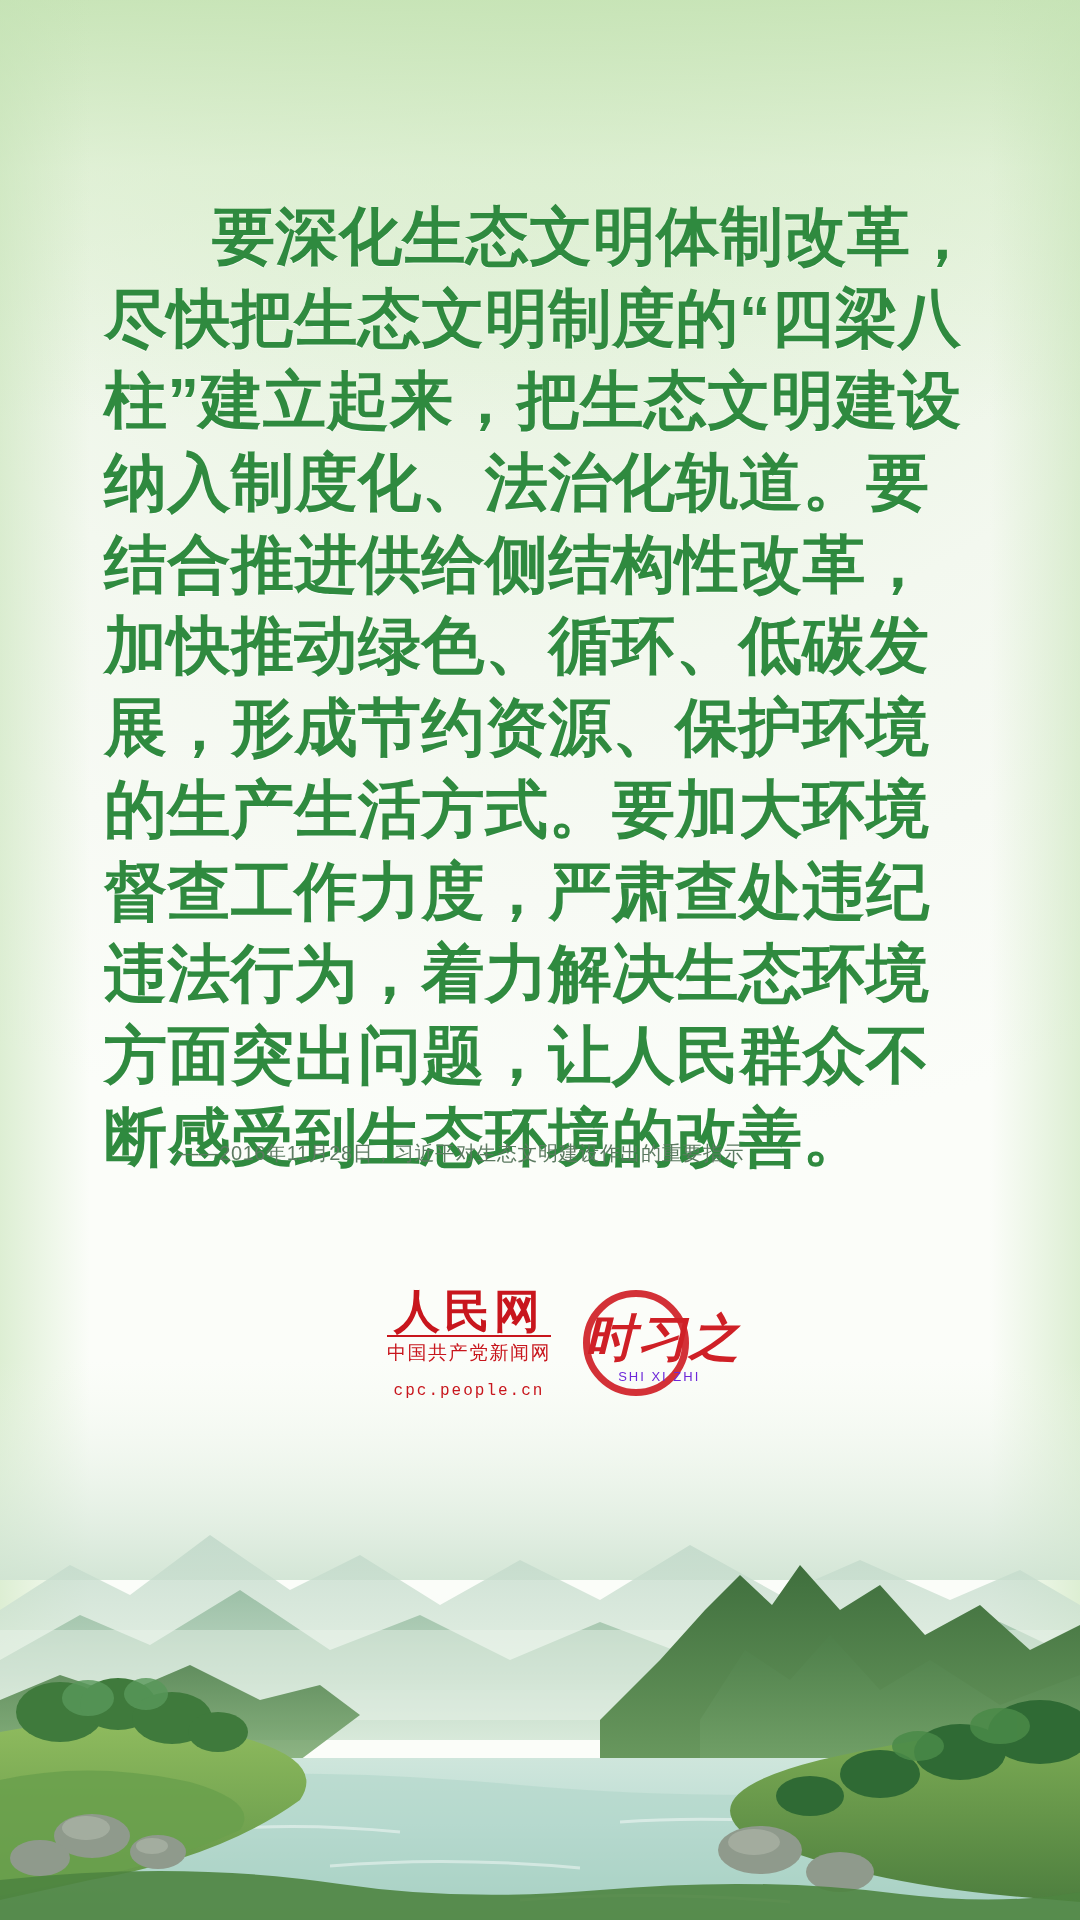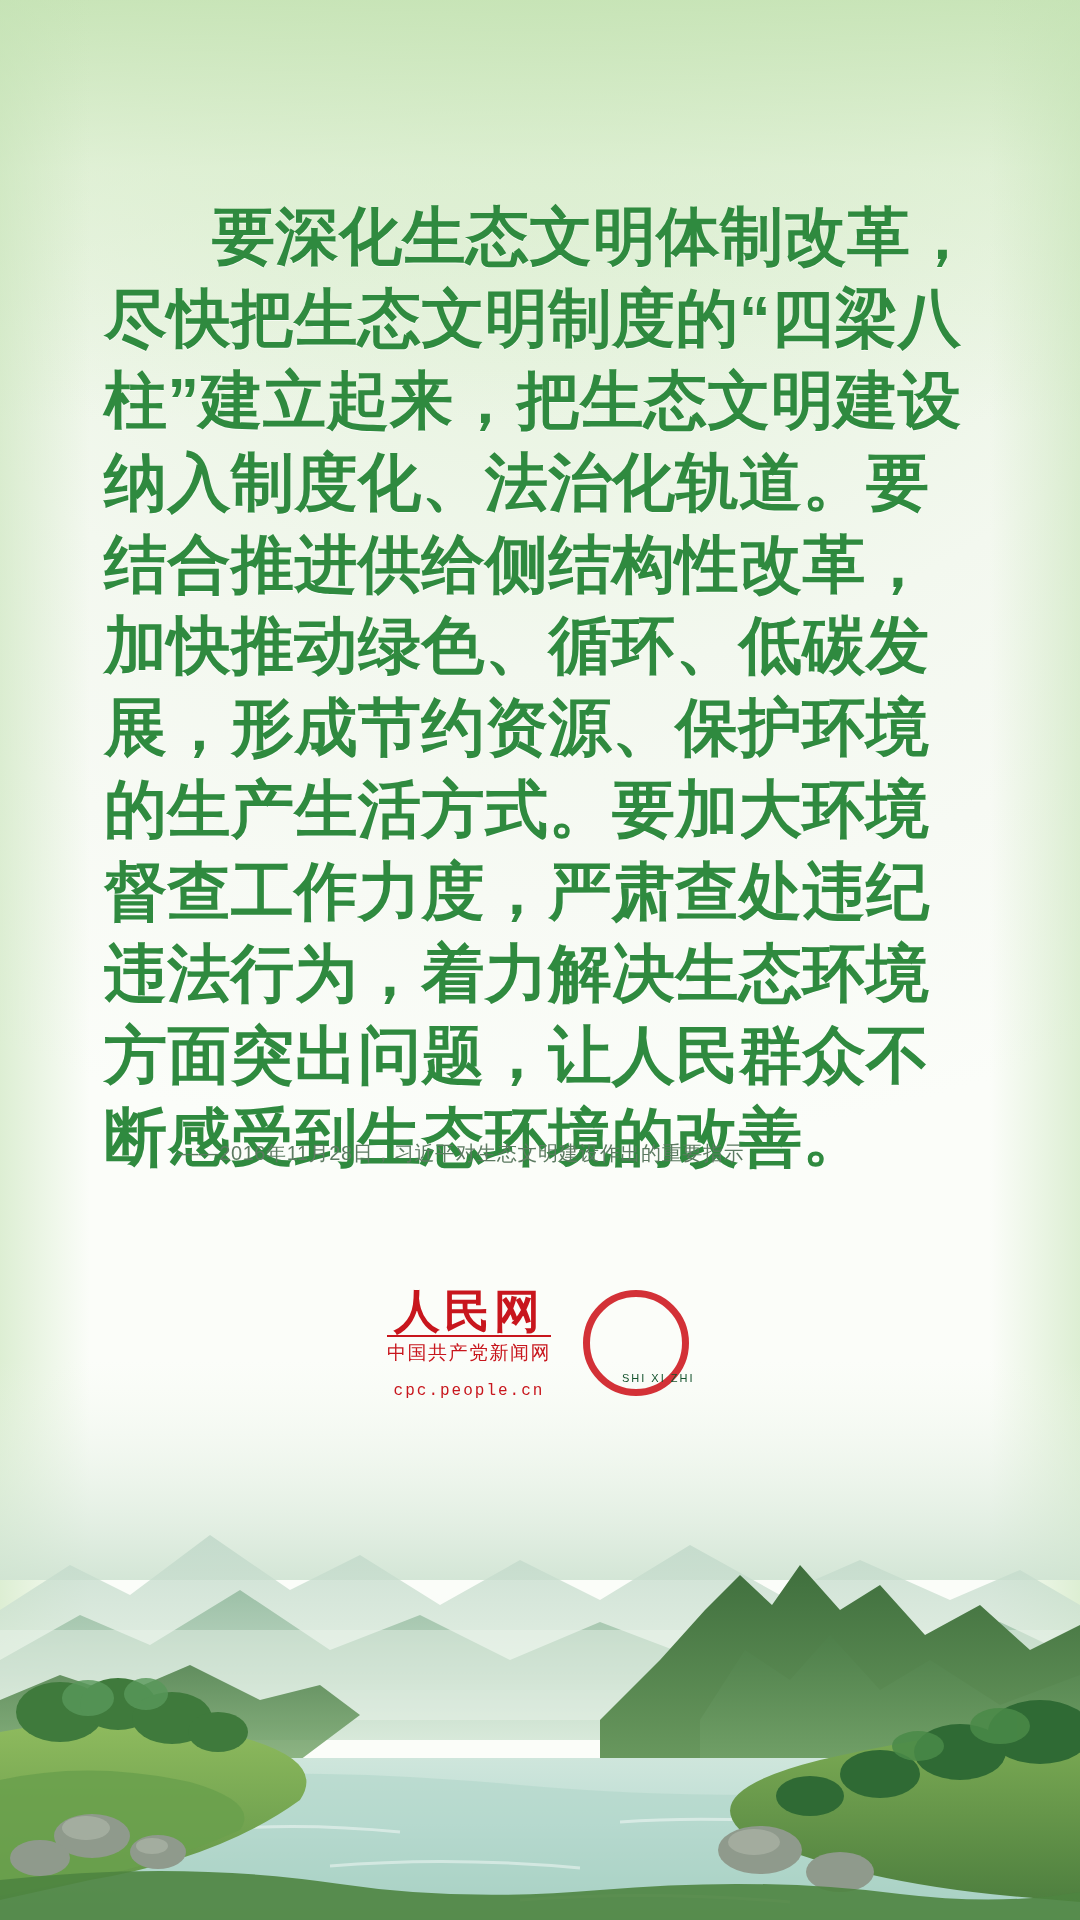--- a/index.html
+++ b/index.html
@@ -146,23 +146,23 @@
     letter-spacing: 2px;
     transform: translate(12px, -6px);
     white-space: nowrap;
   }
   .logo-seal .seal-pinyin {
     position: absolute;
     z-index: 2;
     bottom: 16px;
     left: 50%;
     transform: translateX(-40%);
-    font-size: 11px;
+    font-size: 13px;
     letter-spacing: 2px;
-    color: #14532d;
+    color: #6d28d9;
     font-family: "Liberation Sans", sans-serif;
     white-space: nowrap;
   }
 </style>
 </head>
 <body>
 
 <div class="bg-sky"></div>
 <div class="bg-top-glow"></div>
 <div class="bg-side-l"></div>
@@ -286,16 +286,17 @@
 <div class="logo-row">
 
   <div class="logo-people">
     <div class="logo-people-main">人民网</div>
     <div class="logo-people-sub">中国共产党新闻网</div>
     <div class="logo-people-url">cpc.people.cn</div>
   </div>
 
   <div class="logo-seal">
     <div class="ring"></div>
+    <div class="seal-text">时习之</div>
     <div class="seal-pinyin">SHI XI ZHI</div>
   </div>
 
 </div>
 
 </body></html>

